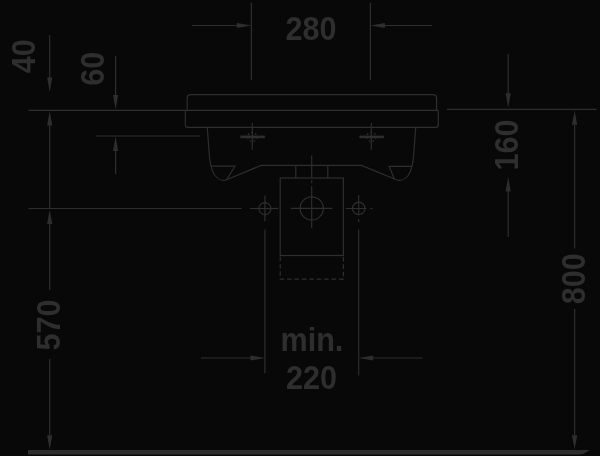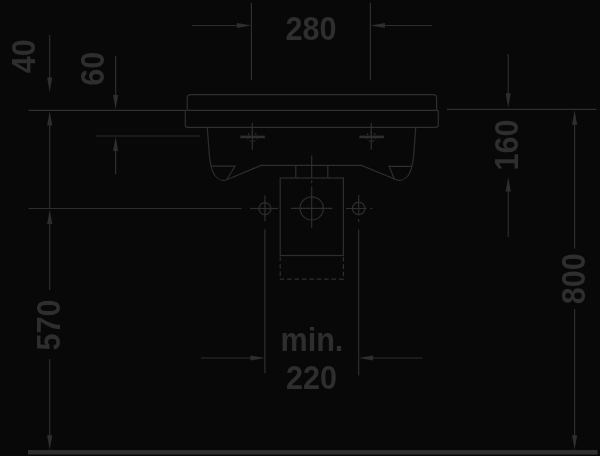--- a/index.html
+++ b/index.html
@@ -1,16 +1,16 @@
 <!DOCTYPE html>
 <html><head>
 <meta charset="utf-8">
 <style>
   html,body{margin:0;padding:0;background:#080808;}
-  .wrap{width:600px;height:456px;overflow:hidden;background:#080808;}
+  .wrap{width:600px;height:456px;overflow:hidden;background:#080808;border-radius:27px;}
   svg{display:block;}
   text{font-family:"Liberation Sans",sans-serif;font-weight:bold;fill:#2e2e2e;}
 </style>
 </head>
 <body>
 
 <div class="wrap">
 <svg width="600" height="456" viewBox="0 0 600 456">
 <g stroke="#2e2e2e" stroke-width="1.2" fill="none">
 

